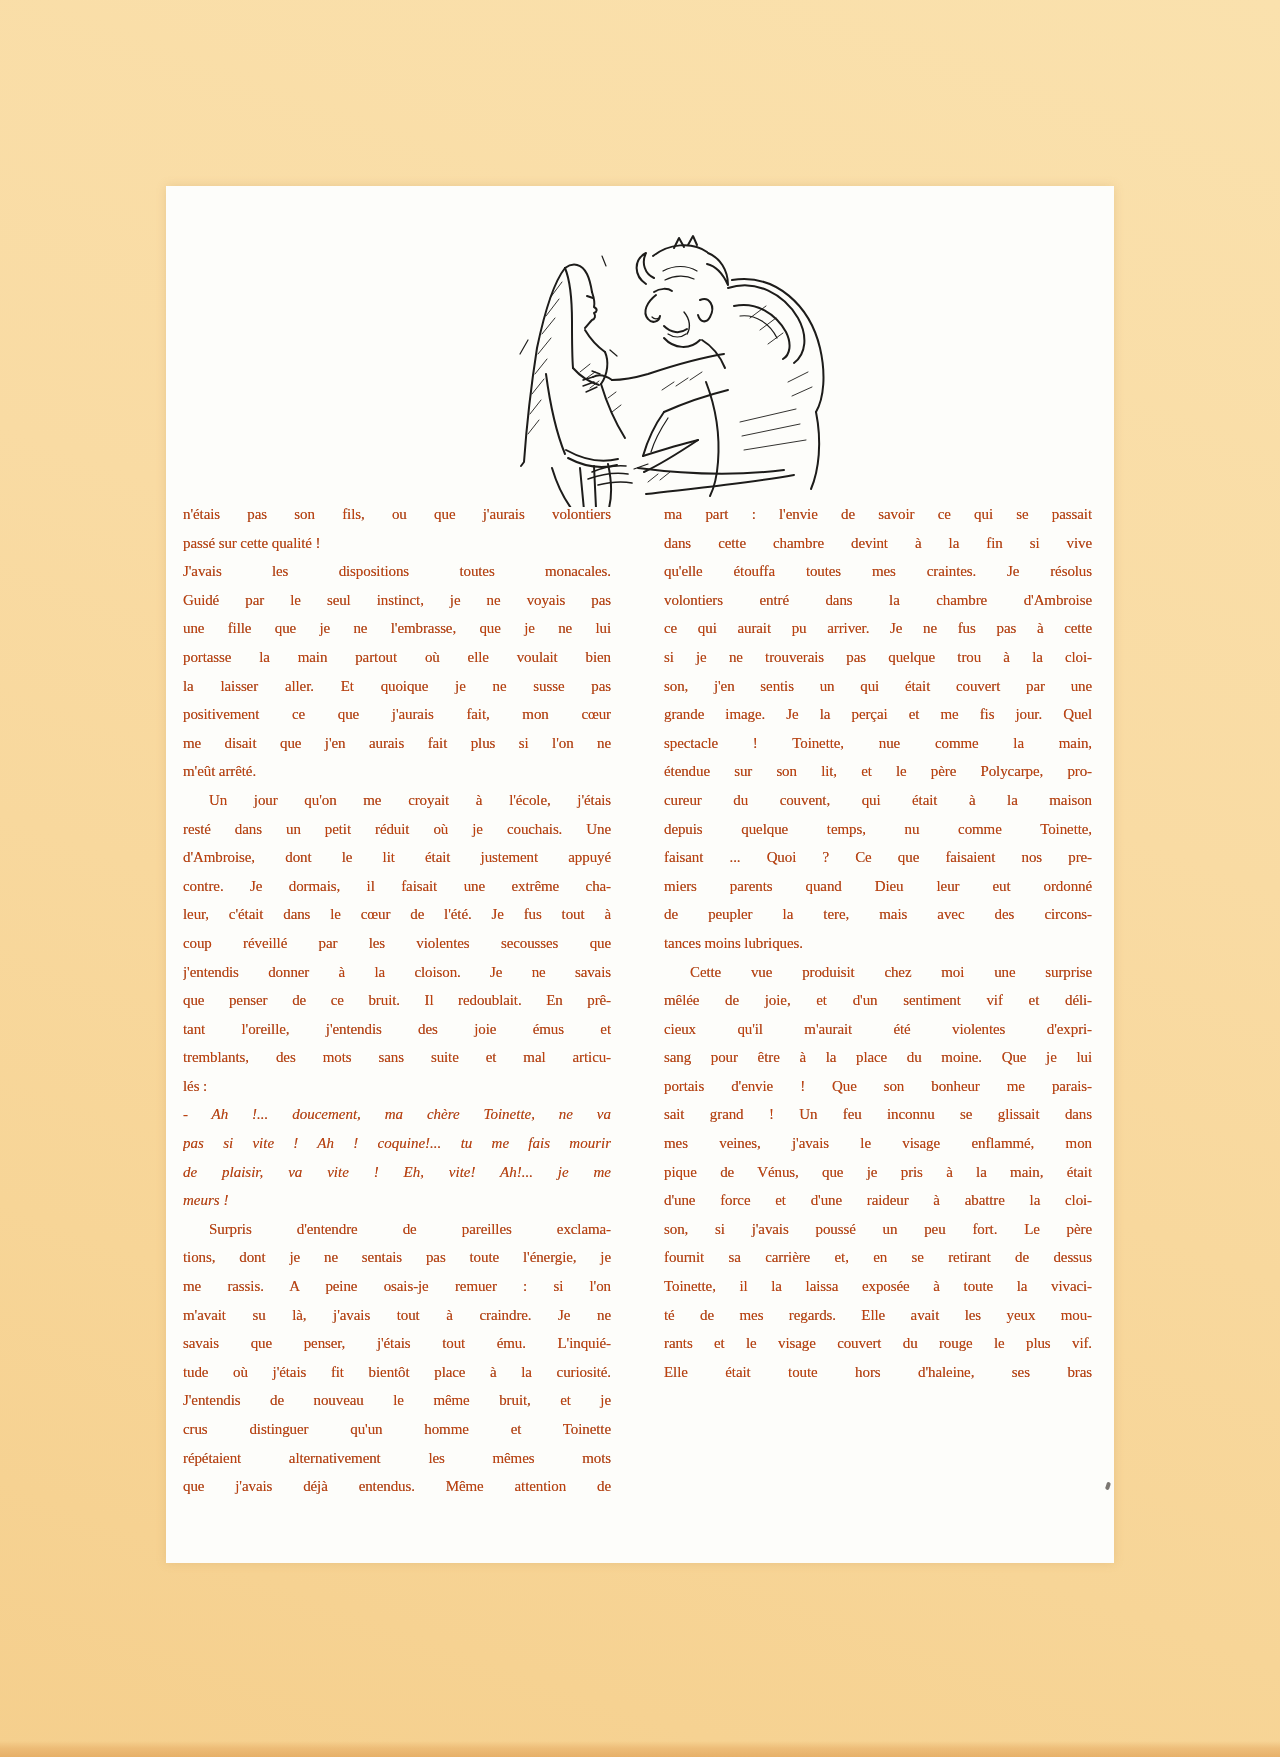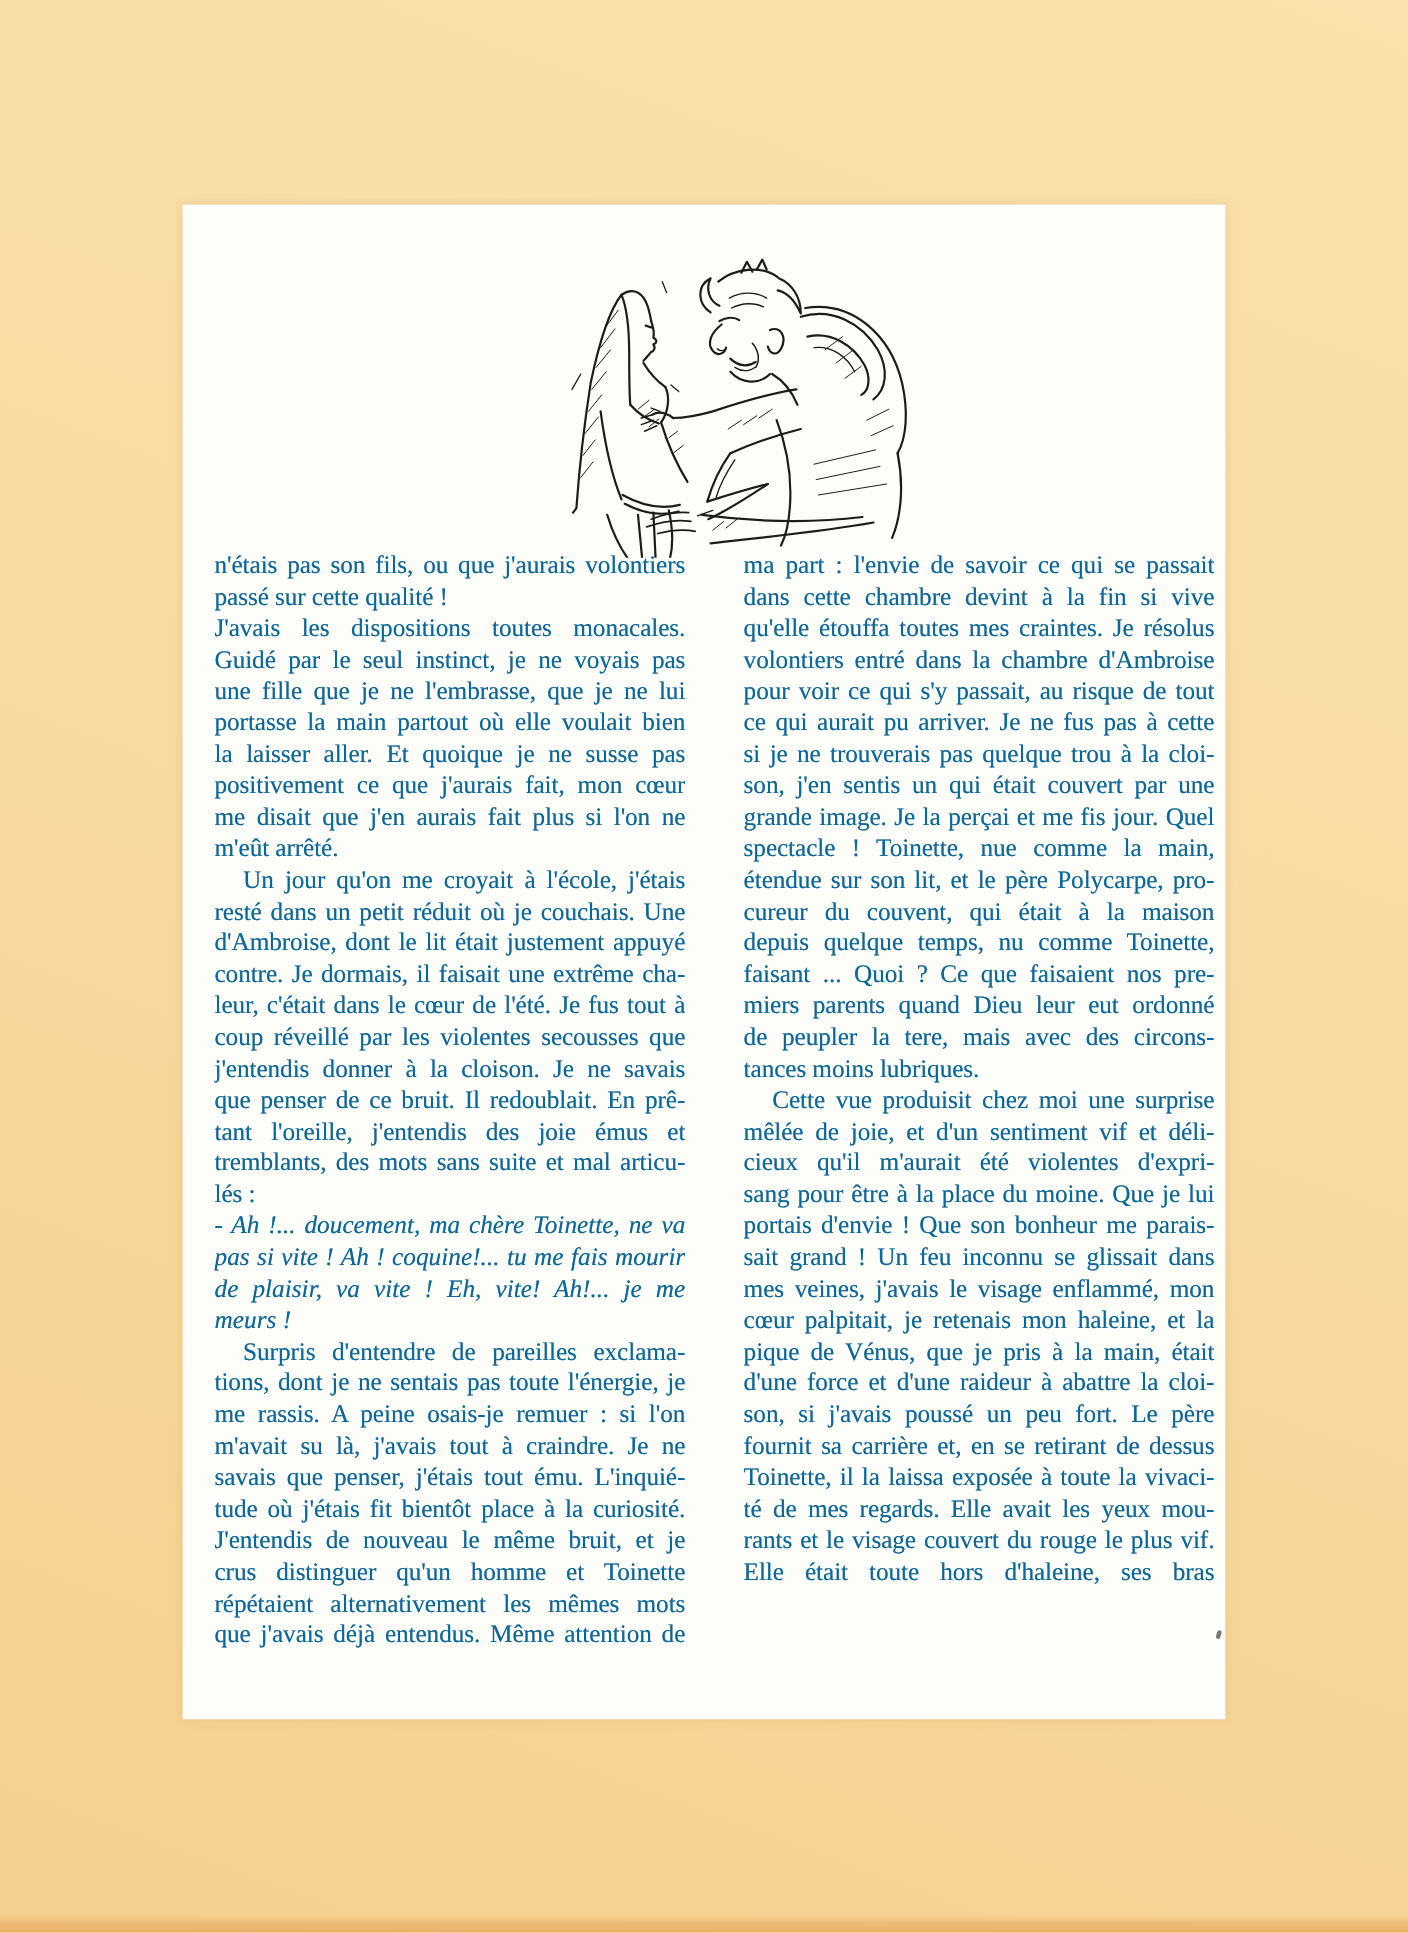--- a/index.html
+++ b/index.html
@@ -19,24 +19,23 @@
   .paper{
     position:absolute;left:166px;top:186px;width:948px;height:1377px;
     background:#fdfdfa;
     box-shadow:0 0 9px 0 rgba(200,155,90,.30);
   }
   .illustration{
     position:absolute;left:322px;top:36px;width:340px;height:285px;
   }
   .col{
     position:absolute;top:314px;width:428px;height:1034px;
-    font-size:23px;line-height:28.6px;letter-spacing:-0.1px;
-    color:#0369a1;
+    font-size:15px;line-height:28.6px;letter-spacing:-0.1px;
+    color:#c2410c;
     text-shadow:0 0 .4px rgba(30,29,27,.45);
-    margin-left:12px;
   }
   .col-left{left:17px;}
   .col-right{left:498px;}
   .line{
     height:28.6px;overflow:hidden;
     text-align:justify;text-align-last:justify;
     white-space:normal;
   }
   .line.end{text-align-last:left;}
   .line.indent{padding-left:26px;}
@@ -223,41 +222,39 @@
         <div class="line">J'entendis de nouveau le même bruit, et je</div>
         <div class="line">crus distinguer qu'un homme et Toinette</div>
         <div class="line">répétaient alternativement les mêmes mots</div>
         <div class="line">que j'avais déjà entendus. Même attention de</div>
       </div>
     <div class="col col-right" id="col-right">
         <div class="line">ma part : l'envie de savoir ce qui se passait</div>
         <div class="line">dans cette chambre devint à la fin si vive</div>
         <div class="line">qu'elle étouffa toutes mes craintes. Je résolus</div>
         <div class="line">volontiers entré dans la chambre d'Ambroise</div>
-        <div class="line">pour voir ce qui s'y passait, au risque de tout</div>
         <div class="line">ce qui aurait pu arriver. Je ne fus pas à cette</div>
         <div class="line">si je ne trouverais pas quelque trou à la cloi-</div>
         <div class="line">son, j'en sentis un qui était couvert par une</div>
         <div class="line">grande image. Je la perçai et me fis jour. Quel</div>
         <div class="line">spectacle ! Toinette, nue comme la main,</div>
         <div class="line">étendue sur son lit, et le père Polycarpe, pro-</div>
         <div class="line">cureur du couvent, qui était à la maison</div>
         <div class="line">depuis quelque temps, nu comme Toinette,</div>
         <div class="line">faisant ... Quoi ? Ce que faisaient nos pre-</div>
         <div class="line">miers parents quand Dieu leur eut ordonné</div>
         <div class="line">de peupler la tere, mais avec des circons-</div>
         <div class="line end">tances moins lubriques.</div>
         <div class="line indent">Cette vue produisit chez moi une surprise</div>
         <div class="line">mêlée de joie, et d'un sentiment vif et déli-</div>
         <div class="line">cieux qu'il m'aurait été violentes d'expri-</div>
         <div class="line">sang pour être à la place du moine. Que je lui</div>
         <div class="line">portais d'envie ! Que son bonheur me parais-</div>
         <div class="line">sait grand ! Un feu inconnu se glissait dans</div>
         <div class="line">mes veines, j'avais le visage enflammé, mon</div>
-        <div class="line">cœur palpitait, je retenais mon haleine, et la</div>
         <div class="line">pique de Vénus, que je pris à la main, était</div>
         <div class="line">d'une force et d'une raideur à abattre la cloi-</div>
         <div class="line">son, si j'avais poussé un peu fort. Le père</div>
         <div class="line">fournit sa carrière et, en se retirant de dessus</div>
         <div class="line">Toinette, il la laissa exposée à toute la vivaci-</div>
         <div class="line">té de mes regards. Elle avait les yeux mou-</div>
         <div class="line">rants et le visage couvert du rouge le plus vif.</div>
         <div class="line">Elle était toute hors d'haleine, ses bras</div>
       </div>
 

